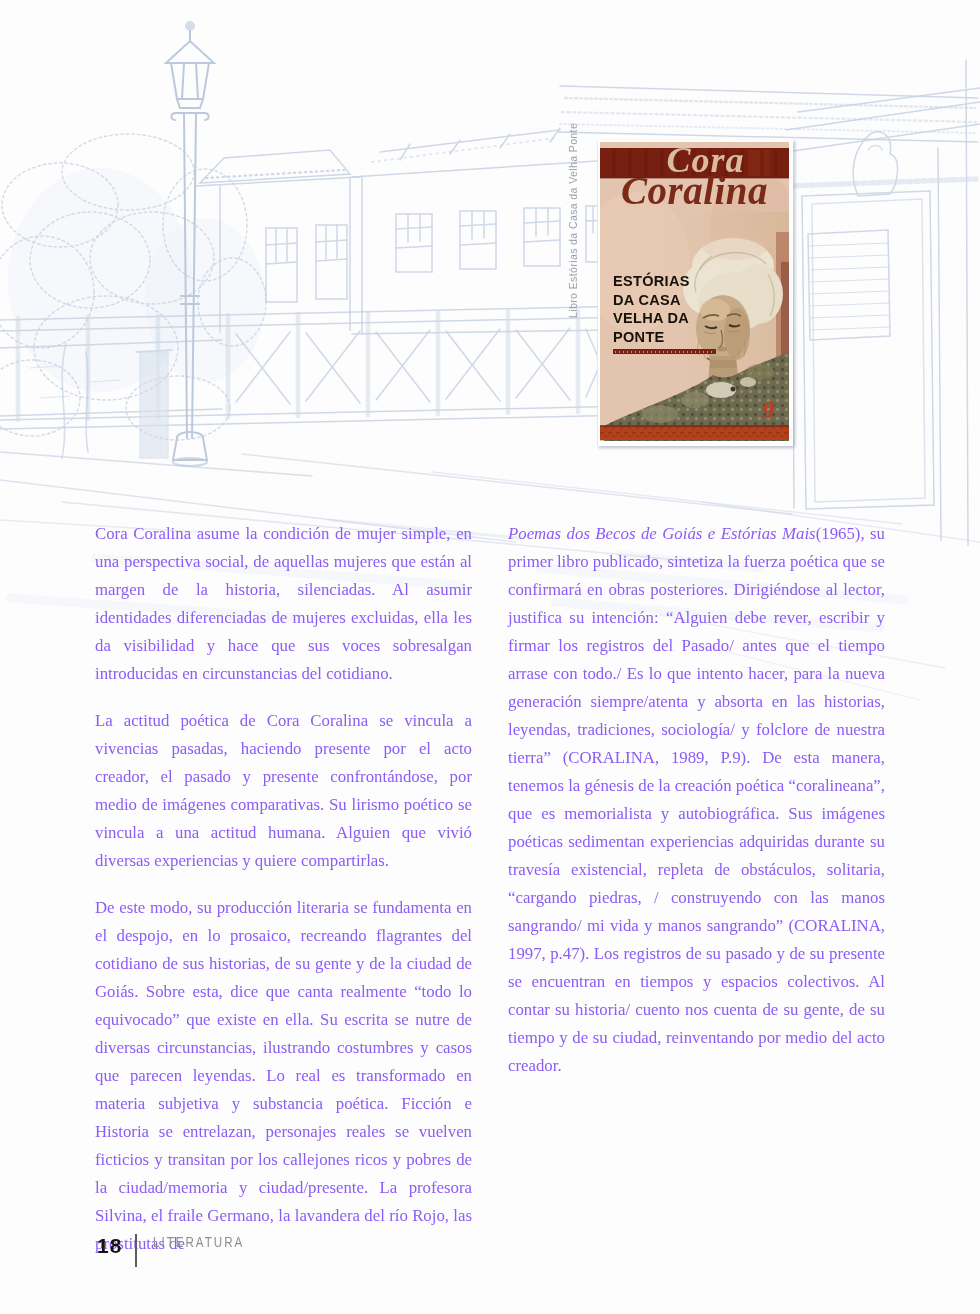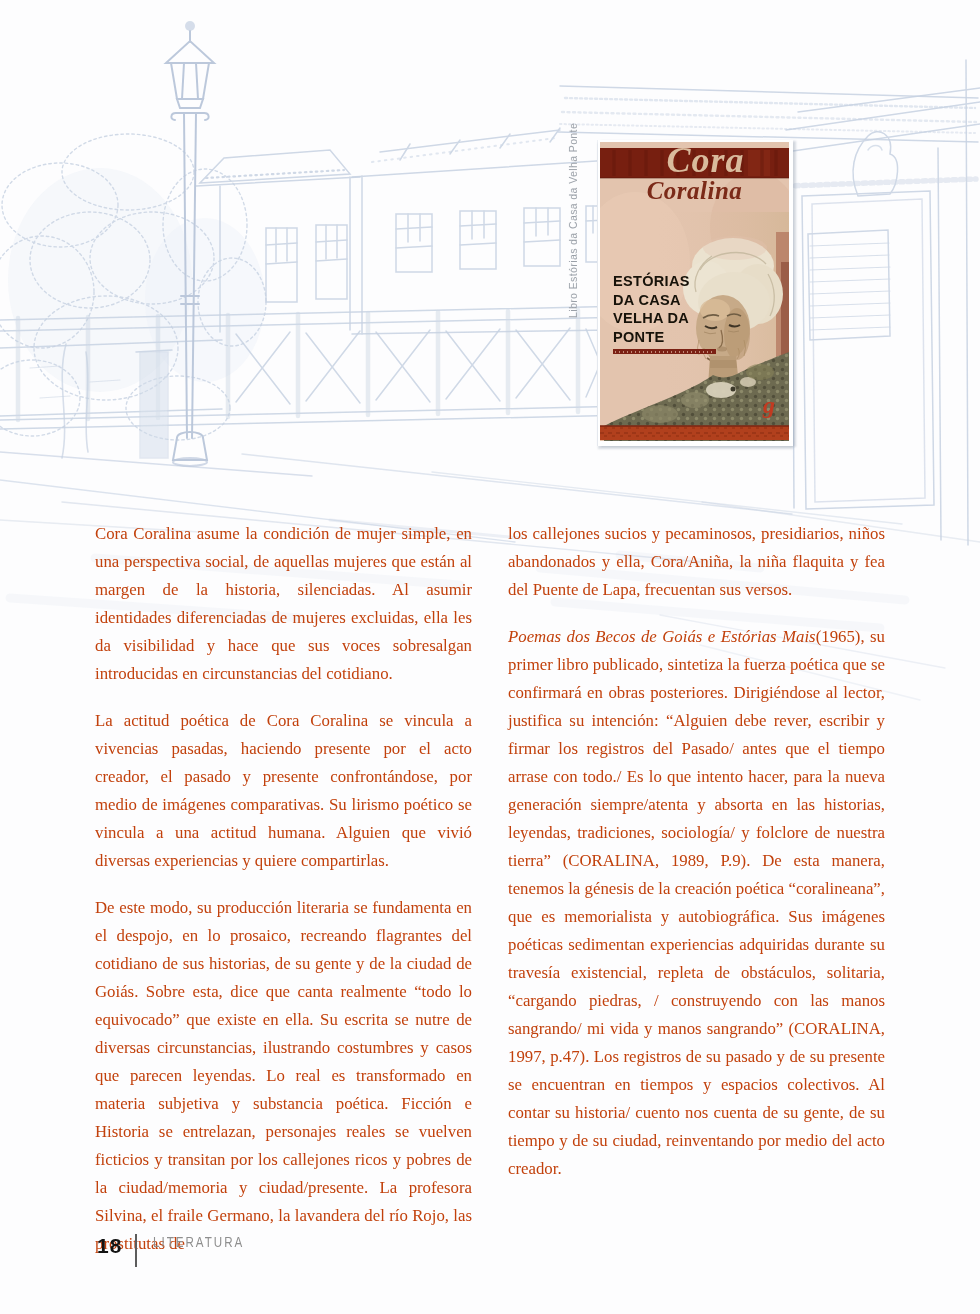--- a/index.html
+++ b/index.html
@@ -2,39 +2,39 @@
 <html><head>
 <meta charset="utf-8">
 <style>
   html,body{margin:0;padding:0;background:#ffffff;}
   .page{position:relative;width:980px;height:1314px;background:#fdfdfe;overflow:hidden;
         font-family:"Liberation Serif","DejaVu Serif",serif;}
   .watermark{position:absolute;left:0;top:0;z-index:0;}
 
   
   .columns{position:absolute;left:95px;top:520px;width:790px;display:flex;gap:36px;z-index:2;}
-  .col{width:377px;font-size:16.8px;line-height:28px;text-align:justify;color:#c2410c;}
+  .col{width:377px;font-size:16.8px;line-height:28px;text-align:justify;color:#8b5cf6;}
   .col p{margin:0 0 19px 0;}
   .col em{}
 
   
   .vertical-caption{position:absolute;left:567px;top:118px;width:16px;height:200px;z-index:2;
         writing-mode:vertical-rl;transform:rotate(180deg);white-space:nowrap;
         font-family:"Liberation Sans","DejaVu Sans",sans-serif;font-size:10.5px;
         color:#9aa0a8;letter-spacing:.4px;}
   .book-cover{position:absolute;left:598px;top:140px;width:195px;height:306px;z-index:2;
         background:#fff;
         box-shadow:3px 1px 2px rgba(140,152,170,.35),0 3px 2px rgba(140,152,170,.3),-1px 0 0 #eef1f5;}
   .cover-inner{position:absolute;left:2px;top:2px;width:189px;height:299px;overflow:hidden;}
   .cover-inner svg{position:absolute;left:0;top:0;}
   .cover-cora{position:absolute;left:0;top:1px;width:100%;padding-left:22px;box-sizing:border-box;
         text-align:center;font-style:italic;font-weight:bold;font-size:36px;line-height:34px;
         color:#d9bb9d;letter-spacing:1px;}
   .cover-coralina{position:absolute;left:0;top:32px;width:100%;text-align:center;
-        font-style:italic;font-weight:bold;font-size:25px;line-height:34px;color:#7b2a18;letter-spacing:.5px;}
+        font-style:italic;font-weight:bold;font-size:39px;line-height:34px;color:#7b2a18;letter-spacing:.5px;}
   .cover-title{position:absolute;left:13px;top:130px;
         font-family:"Liberation Sans","DejaVu Sans",sans-serif;font-weight:bold;
         font-size:15px;line-height:18.5px;color:#171209;letter-spacing:.3px;transform:scaleX(.97);transform-origin:left top;}
   .cover-underbar{position:absolute;left:13px;top:207px;width:103px;height:5px;background:#7b2114;}
   .cover-underbar:after{content:"";position:absolute;left:2px;top:1.5px;right:2px;height:2px;
         background:repeating-linear-gradient(90deg,rgba(255,225,200,.55) 0 1px,transparent 1px 4px);}
   .cover-logo{position:absolute;left:163px;top:250px;font-style:italic;font-weight:bold;
         font-size:24px;color:#c23a20;}
 
   
@@ -329,21 +329,20 @@
     </div>
   </div>
 
   <div class="columns">
     <div class="col">
       <p>Cora Coralina asume la condición de mujer simple, en una perspectiva social, de aquellas mujeres que están al margen de la historia, silenciadas. Al asumir identidades diferenciadas de mujeres excluidas, ella les da visibilidad y hace que sus voces sobresalgan introducidas en circunstancias del cotidiano.</p>
       <p>La actitud poética de Cora Coralina se vincula a vivencias pasadas, haciendo presente por el acto creador, el pasado y presente confrontándose, por medio de imágenes comparativas. Su lirismo poético se vincula a una actitud humana. Alguien que vivió diversas experiencias y quiere compartirlas.</p>
       <p>De este modo, su producción literaria se fundamenta en el despojo, en lo prosaico, recreando flagrantes del cotidiano de sus historias, de su gente y de la ciudad de Goiás. Sobre esta, dice que canta realmente “todo lo equivocado” que existe en ella. Su escrita se nutre de diversas circunstancias, ilustrando costumbres y casos que parecen leyendas. Lo real es transformado en materia subjetiva y substancia poética. Ficción e Historia se entrelazan, personajes reales se vuelven ficticios y transitan por los callejones ricos y pobres de la ciudad/memoria y ciudad/presente. La profesora Silvina, el fraile Germano, la lavandera del río Rojo, las prostitutas de</p>
     </div>
     <div class="col">
-      <p>los callejones sucios y pecaminosos, presidiarios, niños abandonados y ella, Cora/Aniña, la niña flaquita y fea del Puente de Lapa, frecuentan sus versos.</p>
       <p><em>Poemas dos Becos de Goiás e Estórias Mais</em><span>(1965), su primer libro publicado, sintetiza la fuerza poética que se confirmará en obras posteriores. Dirigiéndose al lector, justifica su intención: “Alguien debe rever, escribir y firmar los registros del Pasado/ antes que el tiempo arrase con todo./ Es lo que intento hacer, para la nueva generación siempre/atenta y absorta en las historias, leyendas, tradiciones, sociología/ y folclore de nuestra tierra” (CORALINA, 1989, P.9). De esta manera, tenemos la génesis de la creación poética “coralineana”, que es memorialista y autobiográfica. Sus imágenes poéticas sedimentan experiencias adquiridas durante su travesía existencial, repleta de obstáculos, solitaria, “cargando piedras, / construyendo con las manos sangrando/ mi vida y manos sangrando” (CORALINA, 1997, p.47). Los registros de su pasado y de su presente se encuentran en tiempos y espacios colectivos. Al contar su historia/ cuento nos cuenta de su gente, de su tiempo y de su ciudad, reinventando por medio del acto creador.</span></p>
     </div>
   </div>
 
   <div class="footer">
     <span class="page-num">18</span>
     <span class="footer-bar"></span>
     <span class="section-label">LITERATURA</span>
   </div>
 

